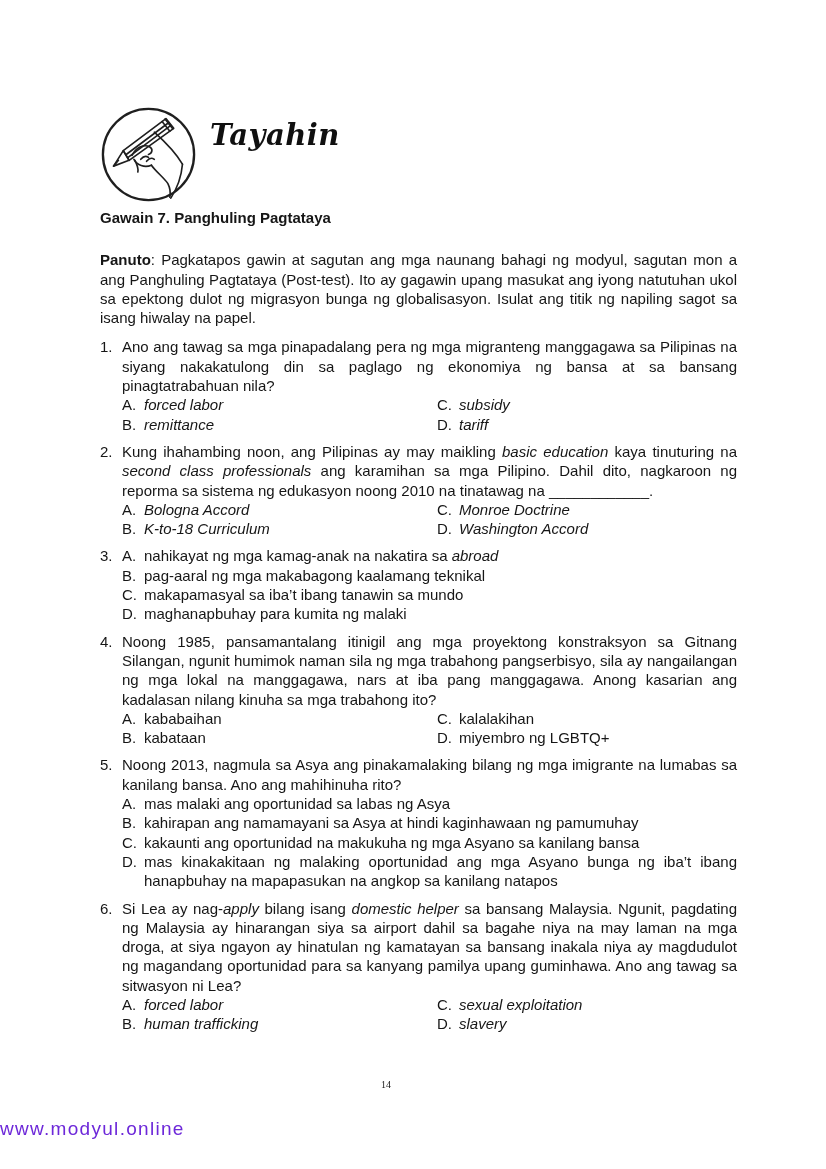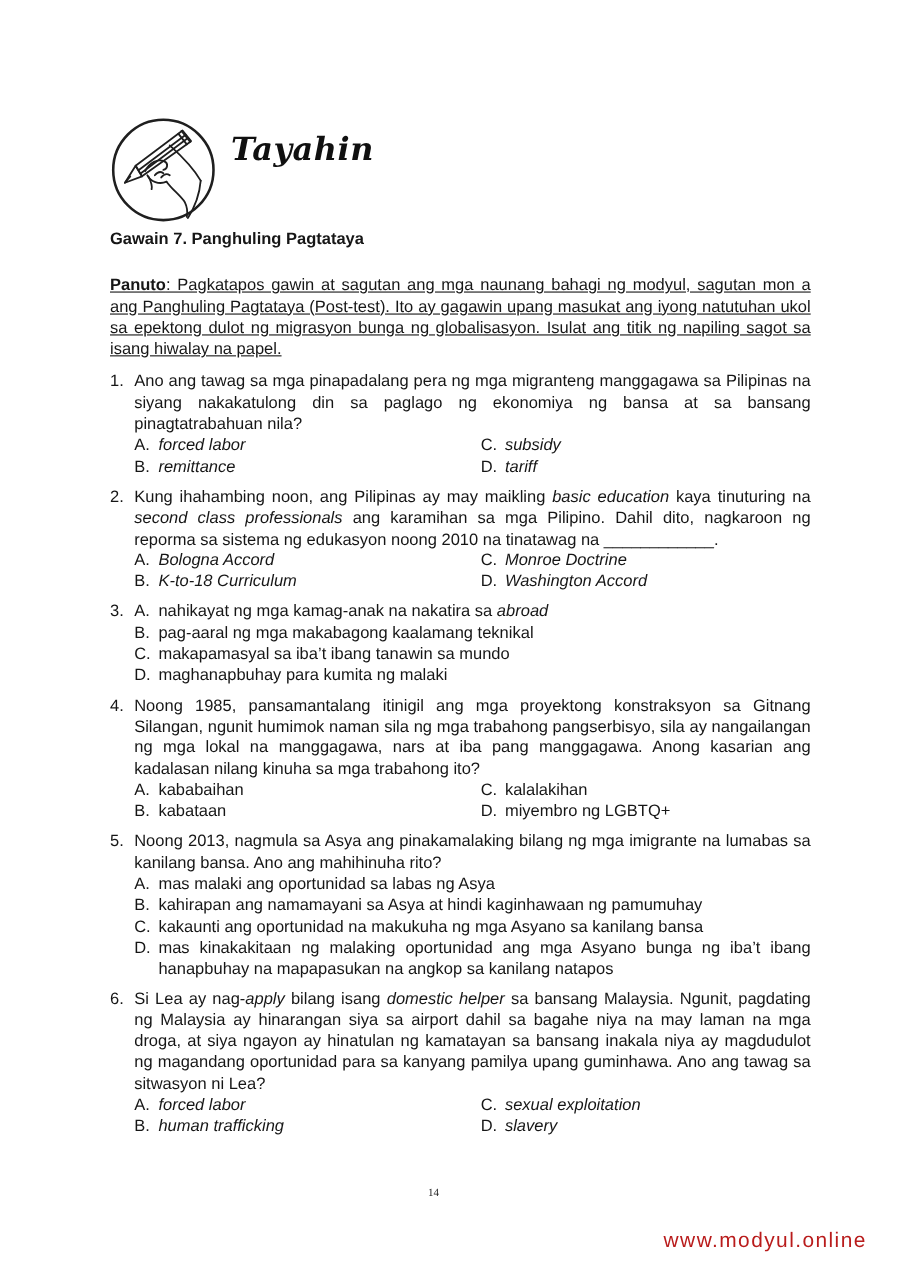--- a/index.html
+++ b/index.html
@@ -1,49 +1,49 @@
 <!DOCTYPE html>
 <html><head>
 <meta charset="utf-8">
 <style>
   html,body { margin:0; padding:0; background:#ffffff; }
   .page {
     position:relative; width:772px; height:1169px; background:#ffffff;
-    font-family:"Liberation Sans", sans-serif; color:#161616; overflow:hidden;padding-left:16px;
+    font-family:"Liberation Sans", sans-serif; color:#161616; overflow:hidden;
   }
   .content { position:absolute; left:100px; top:0; width:637px; font-size:15px; line-height:19.3px; }
   .header { position:relative; height:208px; }
   .icon-wrap { position:absolute; left:0; top:106px; width:97px; height:97px; }
   .icon-wrap svg { width:100%; height:100%; }
   .title {
     position:absolute; left:110px; top:126px;
     font-family:"DejaVu Serif", serif; font-style:italic; font-weight:bold;
     font-size:29px; color:#101010; letter-spacing:0.5px;
   }
   .activity-heading { font-weight:bold; }
-  .instructions { margin:23px 0 0 0; text-align:justify;text-decoration:underline; }
+  .instructions { margin:23px 0 0 0; text-align:justify; }
   .instructions .lbl { font-weight:bold; }
   .question-list { margin-top:10px; }
   .q { display:flex; margin-bottom:8px; }
   .qnum { flex:0 0 22px; }
   .qbody { flex:1; min-width:0; }
   .qtext { text-align:justify; }
   .opts.two { display:grid; grid-template-columns:315px 1fr; grid-template-rows:auto auto; grid-auto-flow:column; }
   .opt { display:flex; }
   .letter { flex:0 0 22px; }
   .otext { flex:1; min-width:0; }
   .opts.one .otext { text-align:justify; }
   .it { font-style:italic; }
   .page-number {
     position:absolute; left:0; top:1079px; width:100%; text-align:center;
     font-family:"Liberation Serif", serif; font-size:10px; color:#1c1c1c;
   }
   .watermark {
-    position:absolute; left:0; top:1118px; width:100%; text-align:right;
-    font-size:19px; letter-spacing:1.3px; color:#b91c1c;
+    position:absolute; left:0; top:1118px; width:100%; text-align:left;
+    font-size:19px; letter-spacing:1.3px; color:#6d28d9;
   }
 </style>
 </head>
 <body>
 
 <div class="page">
   <div class="content">
 
     <div class="header">
       <div class="icon-wrap">

